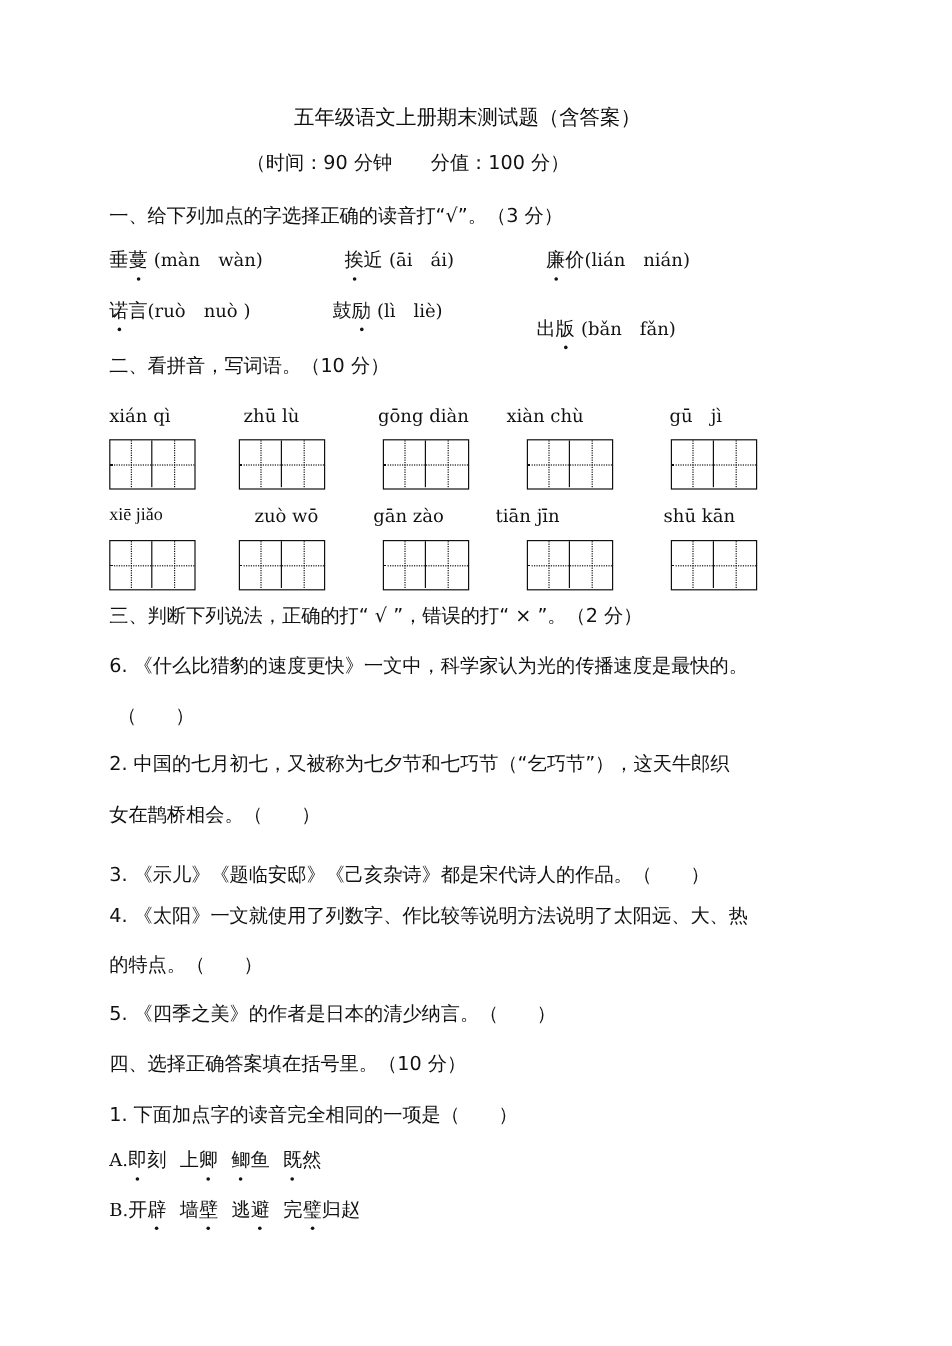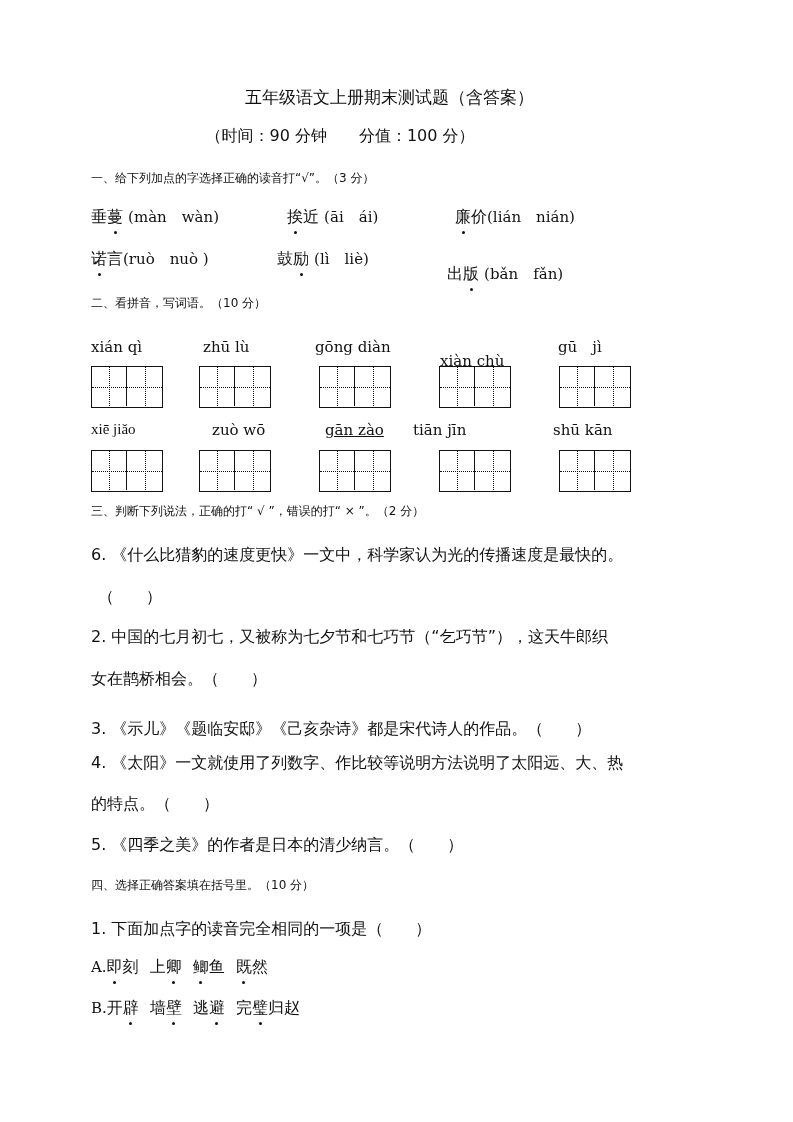--- a/index.html
+++ b/index.html
@@ -4,21 +4,21 @@
   <style>
     html, body { margin: 0; padding: 0; background: #ffffff; }
     body {
       width: 793px; height: 1122px; position: relative; overflow: hidden;
       font-family: "DejaVu Sans", "Liberation Sans", sans-serif;
       color: #111;
     }
     .abs { position: absolute; white-space: nowrap; }
     .title { left: 0; width: 779px; text-align: center; top: 86px; font-size: 17px; }
     .subtitle { left: 0; width: 680px; text-align: center; top: 126px; font-size: 16px; }
-    .sec { left: 91px; font-size: 12px; }
+    .sec { left: 91px; font-size: 16px; }
     .line { left: 91px; font-size: 16px; }
     .mono { font-family: "DejaVu Serif", "Liberation Serif", serif; font-size: 15px; }
     .em { position: relative; display: inline-block; }
     .em::after {
       content: ""; position: absolute; left: 50%; bottom: -6px; width: 3px; height: 3px;
       margin-left: -1.5px; border-radius: 50%; background: #111;
     }
     .py { font-family: "DejaVu Serif", "Liberation Serif", serif; font-size: 15px; }
     .grid {
       position: absolute; width: 72px; height: 42px; border: 1.5px solid #111; box-sizing: border-box;
@@ -70,21 +70,21 @@
   <div class="abs line" style="top:264px; left:447px;">
     <span>出</span><span class="em">版</span>
     <span class="mono">(bǎn　fǎn)</span>
   </div>
 
   <div class="abs sec" style="top:295px;">二、看拼音，写词语。（10 分）</div>
 
   <div class="abs py" style="top:338px; left:91px;">xián qì</div>
   <div class="abs py" style="top:338px; left:203px;">zhū lù</div>
   <div class="abs py" style="top:338px; left:315px;">gōng diàn</div>
-  <div class="abs py" style="top:338px; left:440px;margin-top:14px;">xiàn chù</div>
+  <div class="abs py" style="top:338px; left:422px;">xiàn chù</div>
   <div class="abs py" style="top:338px; left:558px;">gū　jì</div>
 
   <div class="grid" style="left:91px; top:366px;">
       <div class="cell c1"></div>
       <div class="cell c2"></div>
     </div>
   <div class="grid" style="left:199px; top:366px;">
       <div class="cell c1"></div>
       <div class="cell c2"></div>
     </div>
@@ -96,21 +96,21 @@
       <div class="cell c1"></div>
       <div class="cell c2"></div>
     </div>
   <div class="grid" style="left:559px; top:366px;">
       <div class="cell c1"></div>
       <div class="cell c2"></div>
     </div>
 
   <div class="abs py" style="top:421px; left:91px;font-family:Liberation Serif, serif;">xiē jiǎo</div>
   <div class="abs py" style="top:421px; left:212px;">zuò wō</div>
-  <div class="abs py" style="top:421px; left:325px;text-decoration:underline;">gān zào</div>
+  <div class="abs py" style="top:421px; left:311px;">gān zào</div>
   <div class="abs py" style="top:421px; left:413px;">tiān jīn</div>
   <div class="abs py" style="top:421px; left:553px;">shū kān</div>
 
   <div class="grid" style="left:91px; top:450px;">
       <div class="cell c1"></div>
       <div class="cell c2"></div>
     </div>
   <div class="grid" style="left:199px; top:450px;">
       <div class="cell c1"></div>
       <div class="cell c2"></div>

